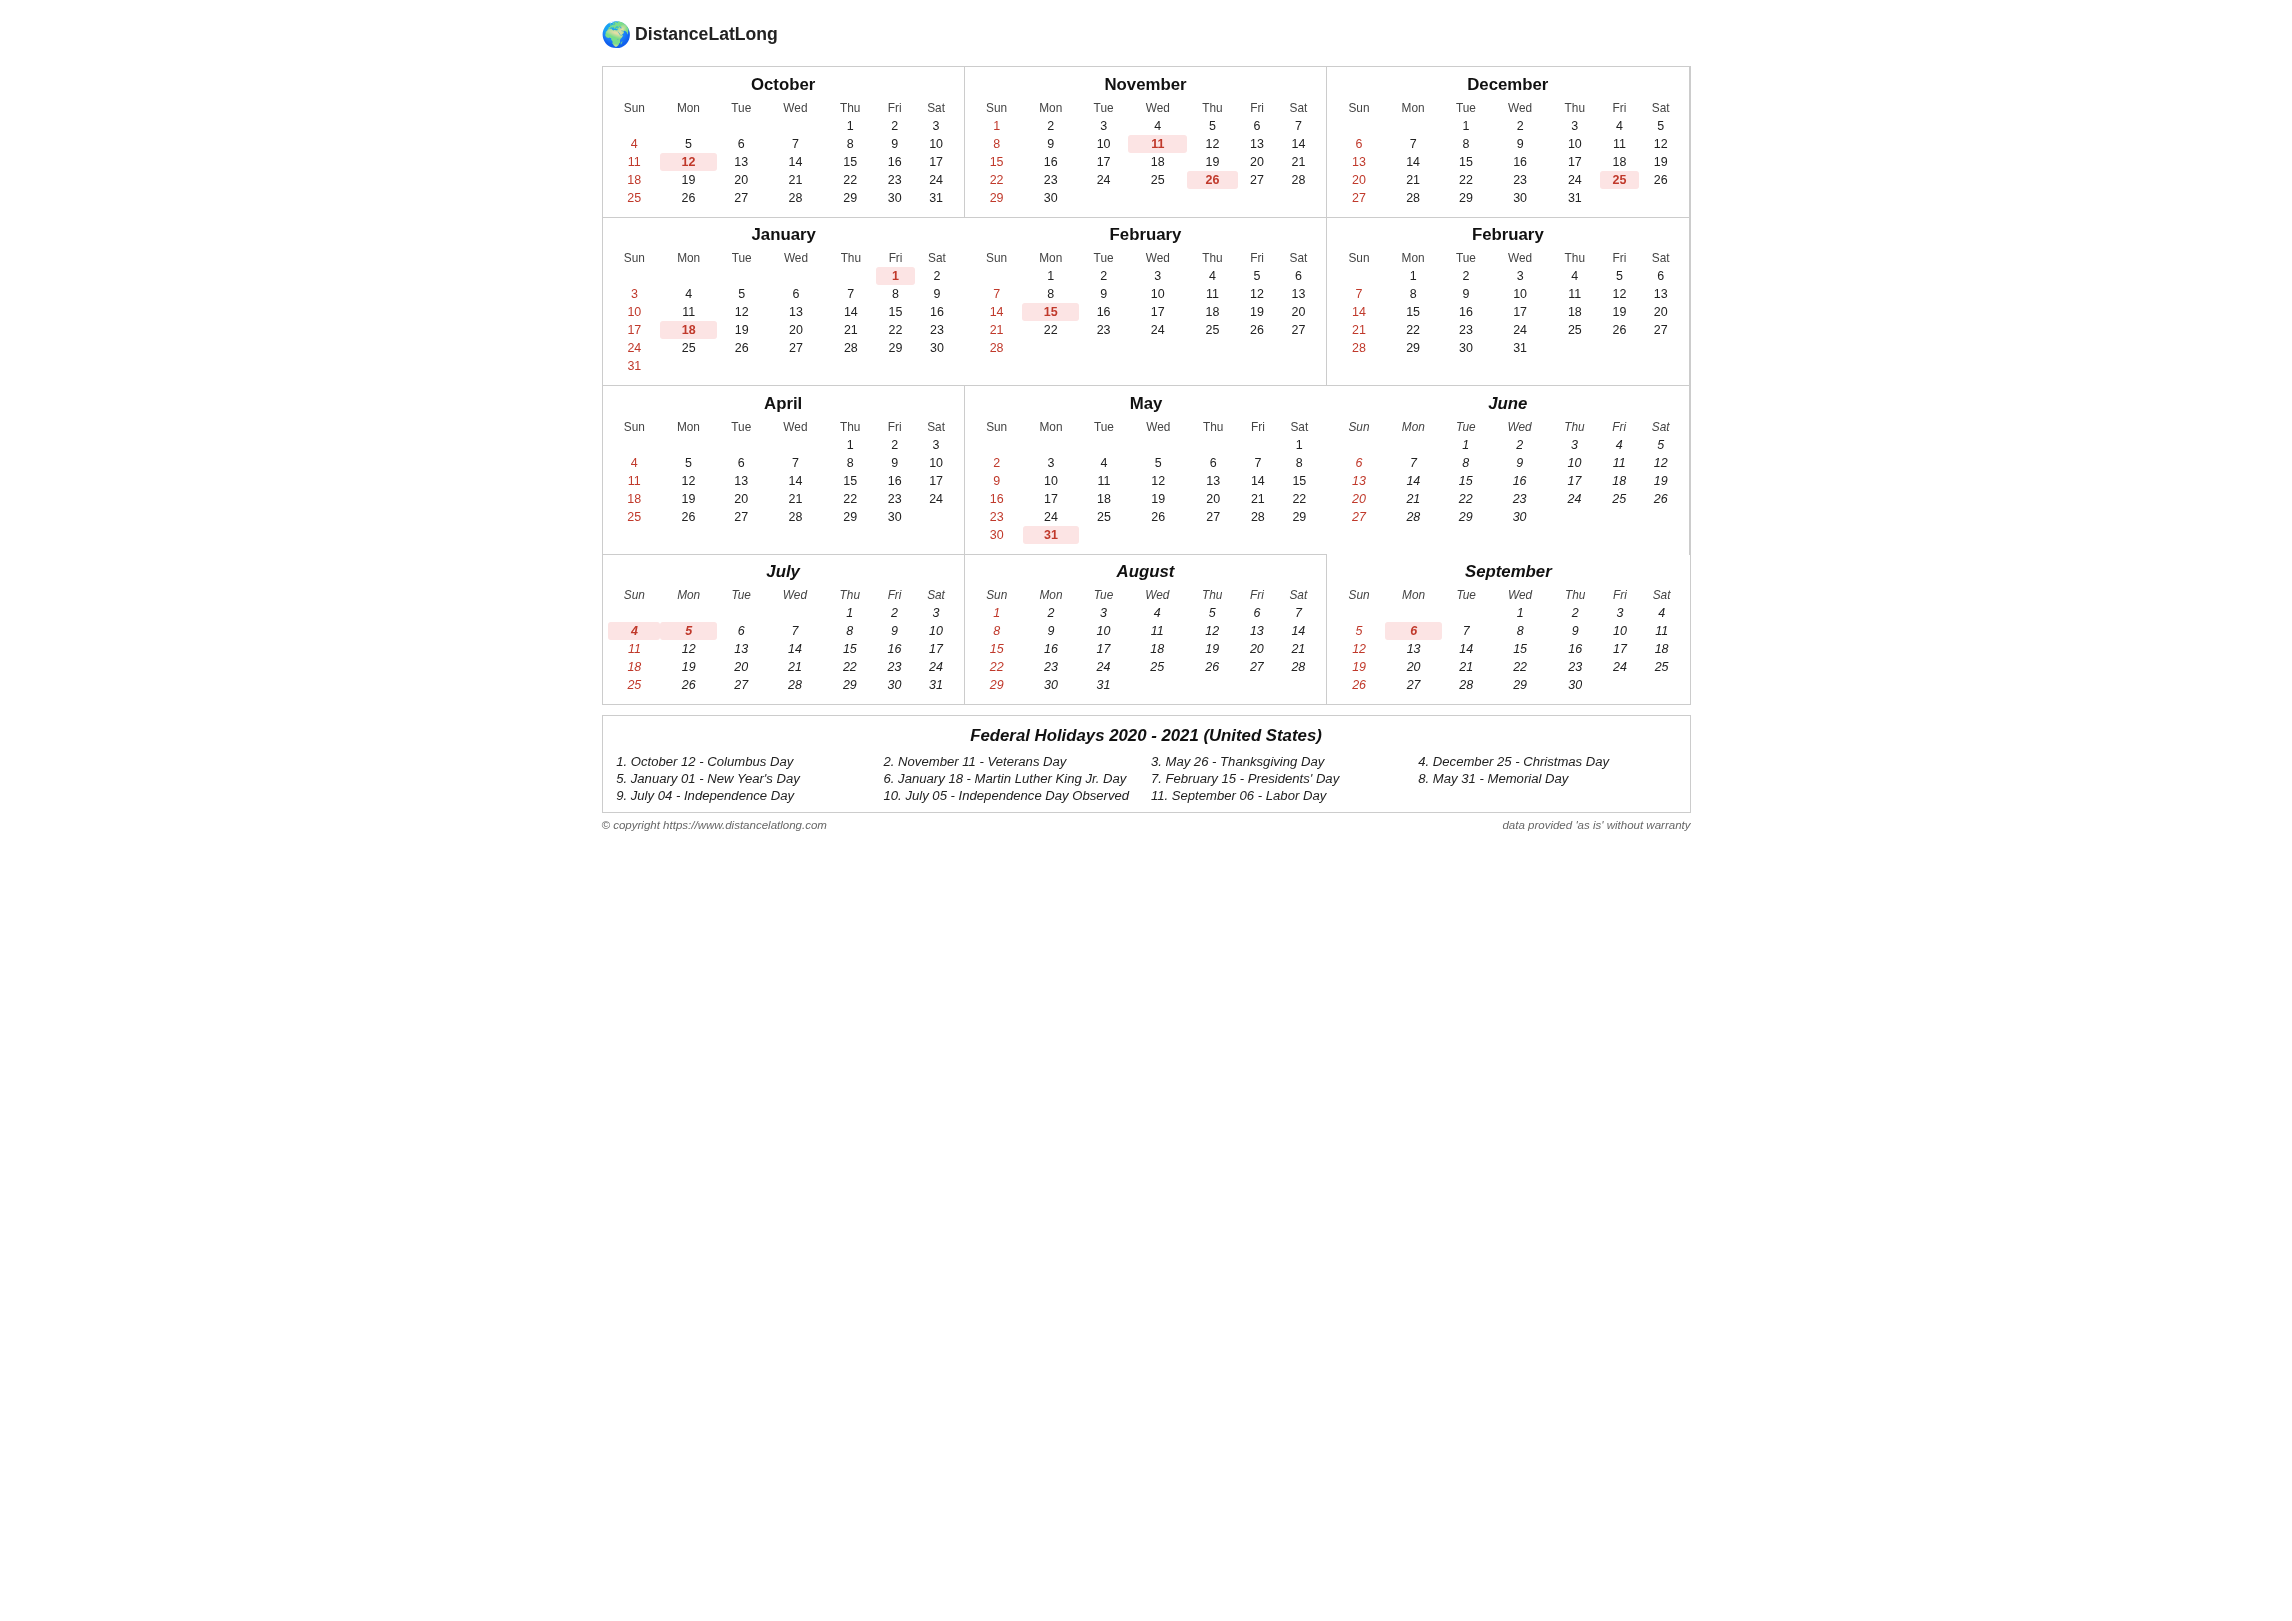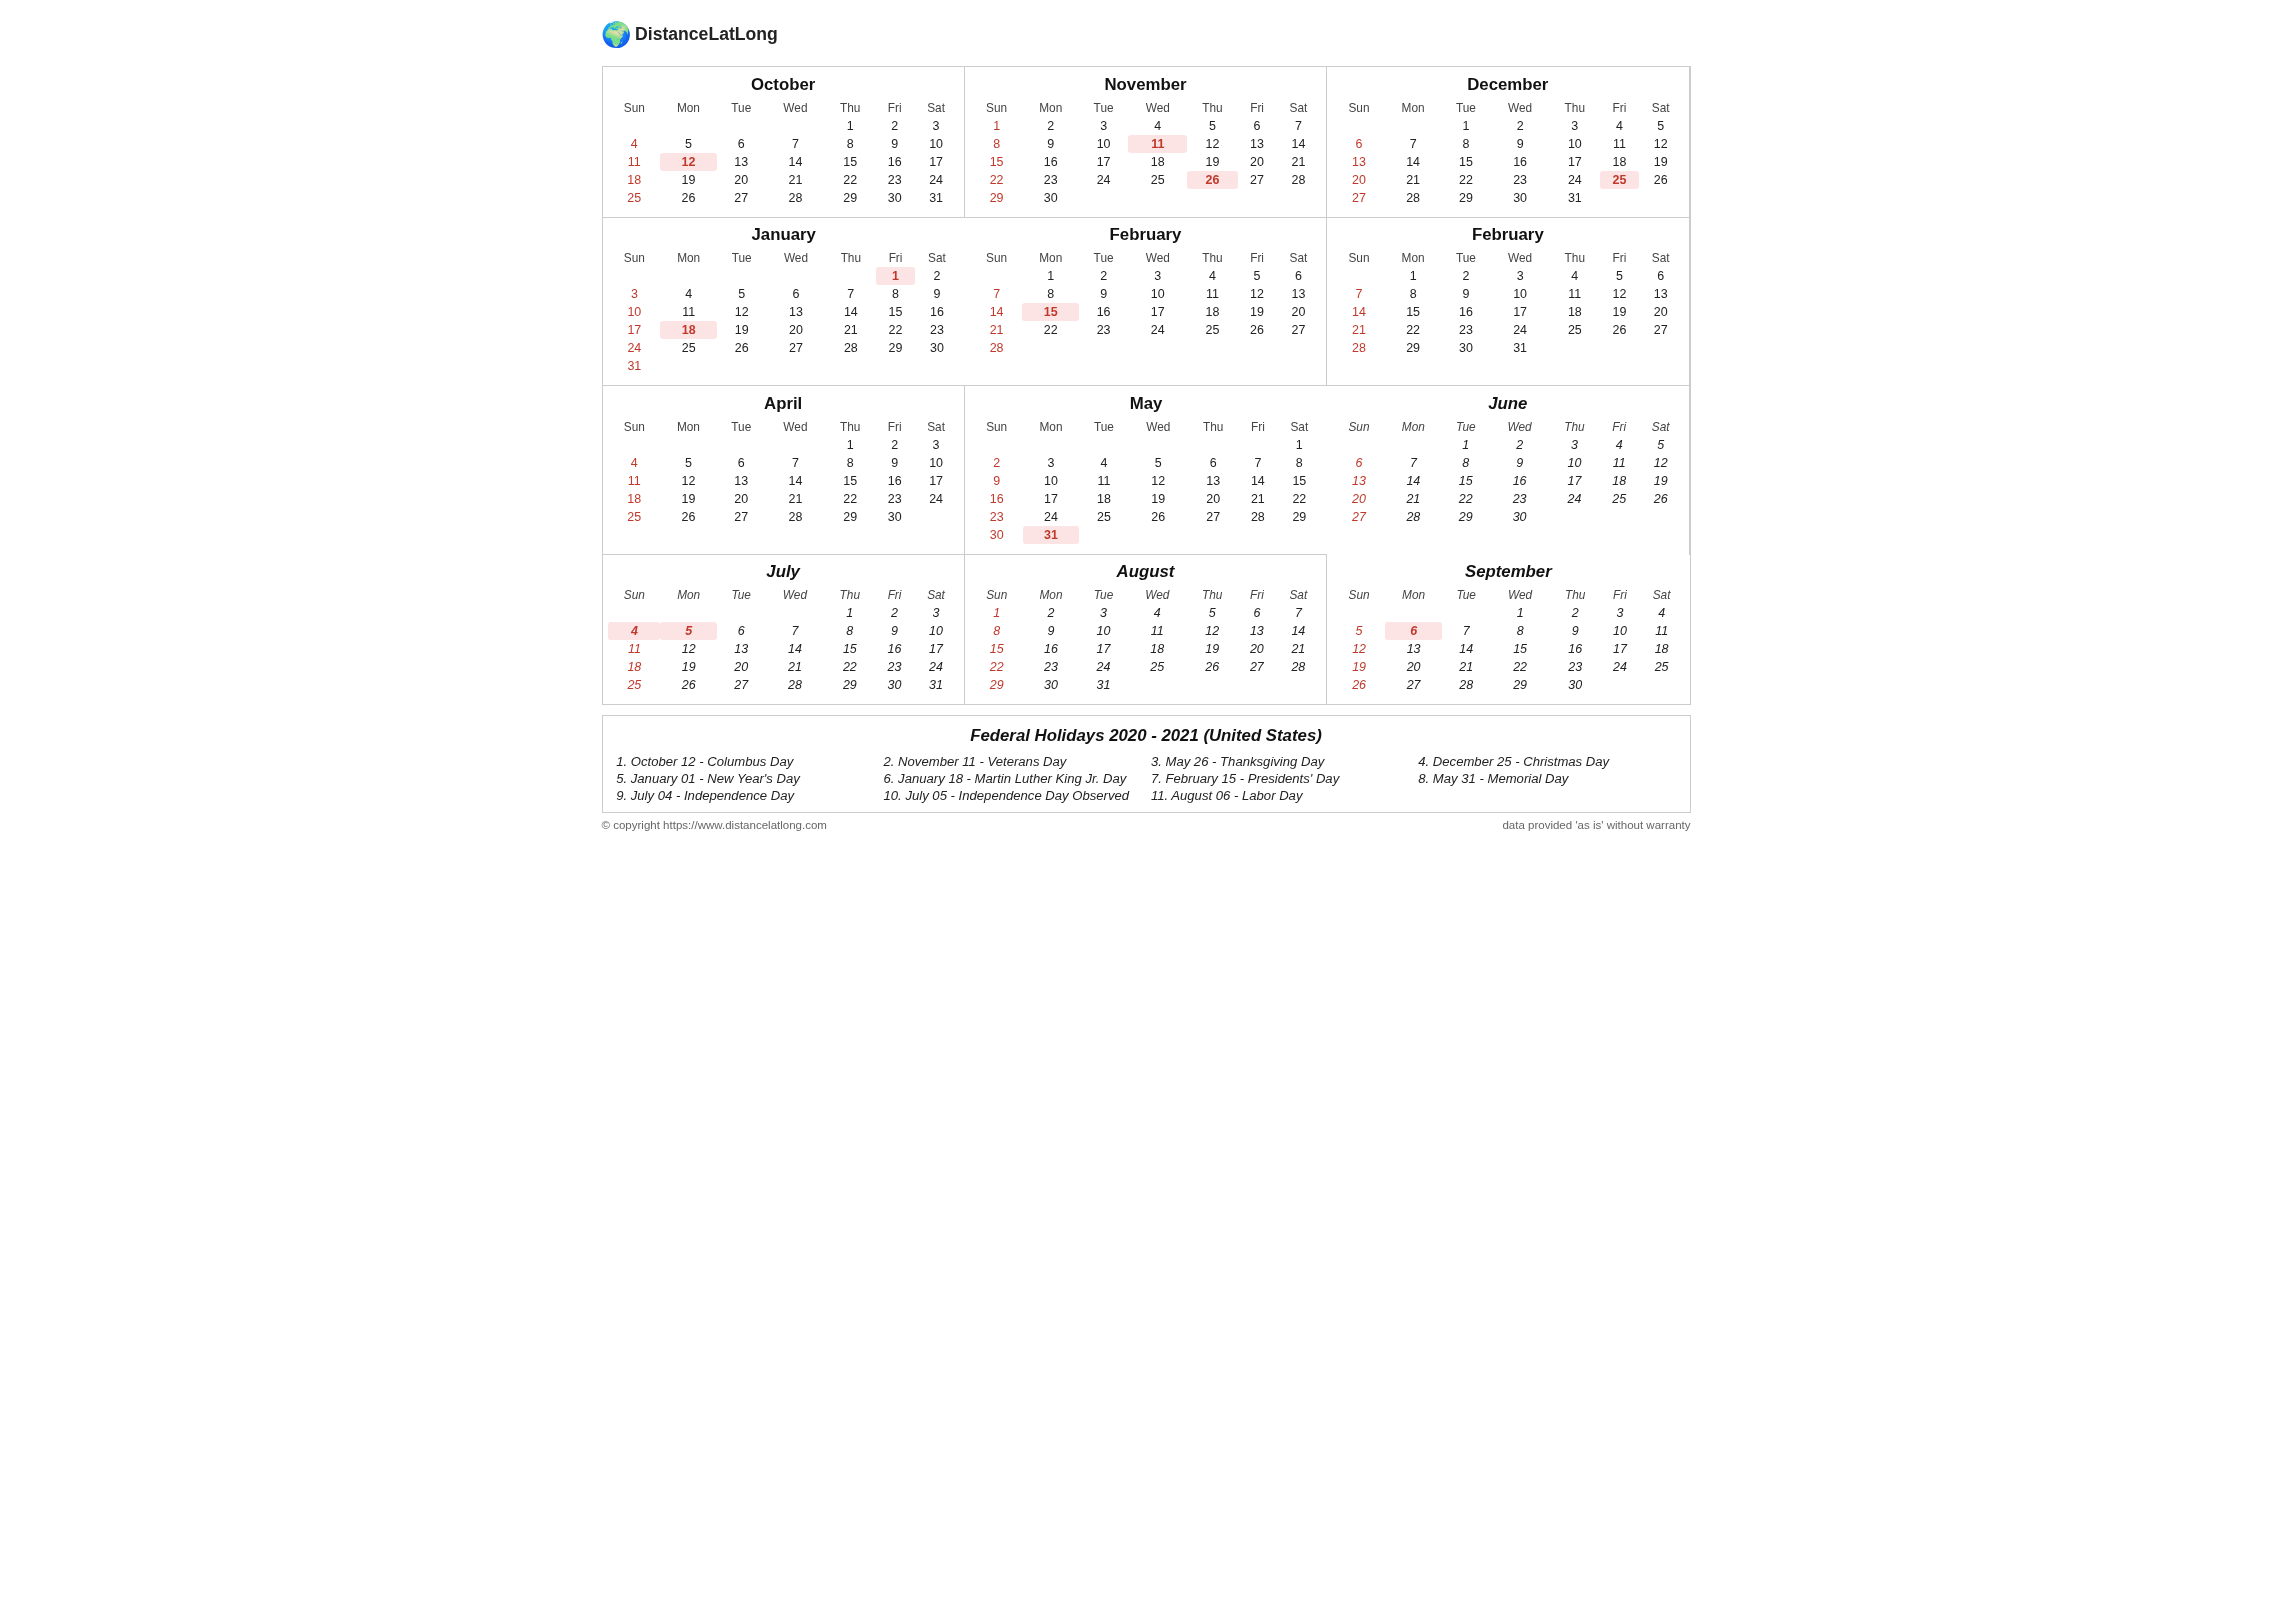--- a/index.html
+++ b/index.html
@@ -103,20 +103,21 @@
       grid-template-columns: repeat(4, 1fr);
       gap: 2px 9.8px;
       font-size: 0.82em;
     }
     .footer {
       display: flex;
       justify-content: space-between;
       font-size: 0.72em;
       color: #666;
       margin-top: 5.9px;
+      font-style: italic;
     }
   </style>
 </head>
 <body>
 
 <div class="header">
   <div class="logo">
     <span class="logo-icon">🌍</span>
     <span>DistanceLatLong</span>
   </div>
@@ -905,21 +906,21 @@
       <div>1. October 12 - Columbus Day</div>
       <div>2. November 11 - Veterans Day</div>
       <div>3. May 26 - Thanksgiving Day</div>
       <div>4. December 25 - Christmas Day</div>
       <div>5. January 01 - New Year's Day</div>
       <div>6. January 18 - Martin Luther King Jr. Day</div>
       <div>7. February 15 - Presidents' Day</div>
       <div>8. May 31 - Memorial Day</div>
       <div>9. July 04 - Independence Day</div>
       <div>10. July 05 - Independence Day Observed</div>
-      <div>11. August 06 - Labor Day</div>
+      <div>11. September 06 - Labor Day</div>
       <div></div>
     </div>
 </div>
 
 <div class="footer">
   <span>© copyright https://www.distancelatlong.com</span>
   <span>data provided 'as is' without warranty</span>
 </div>
 
 

